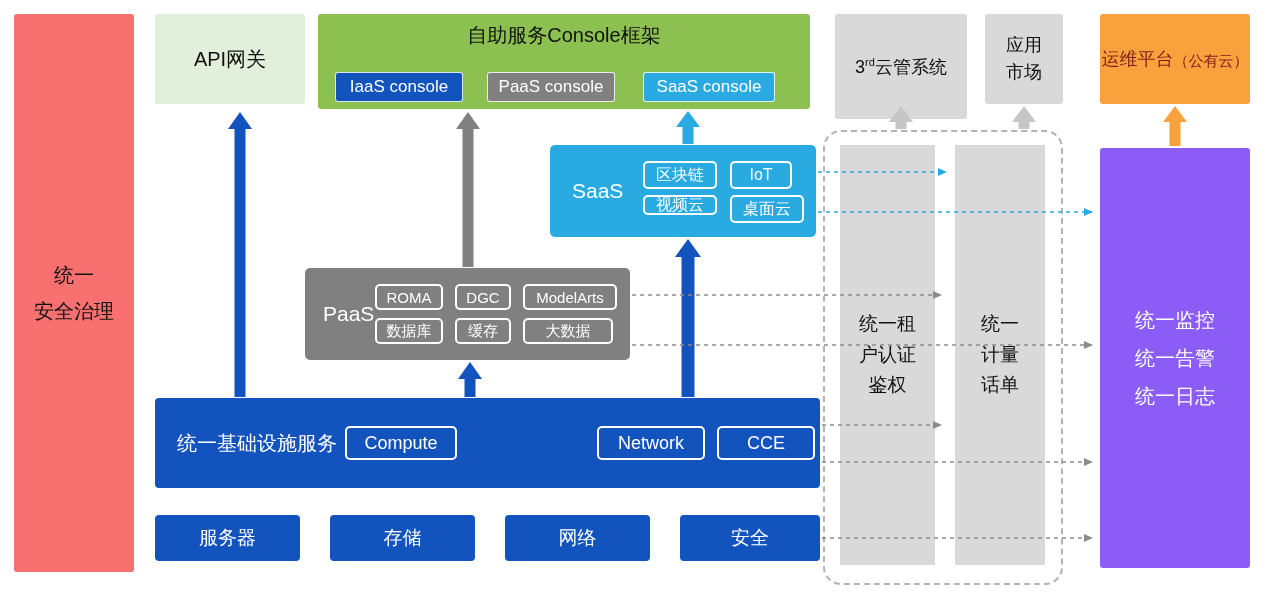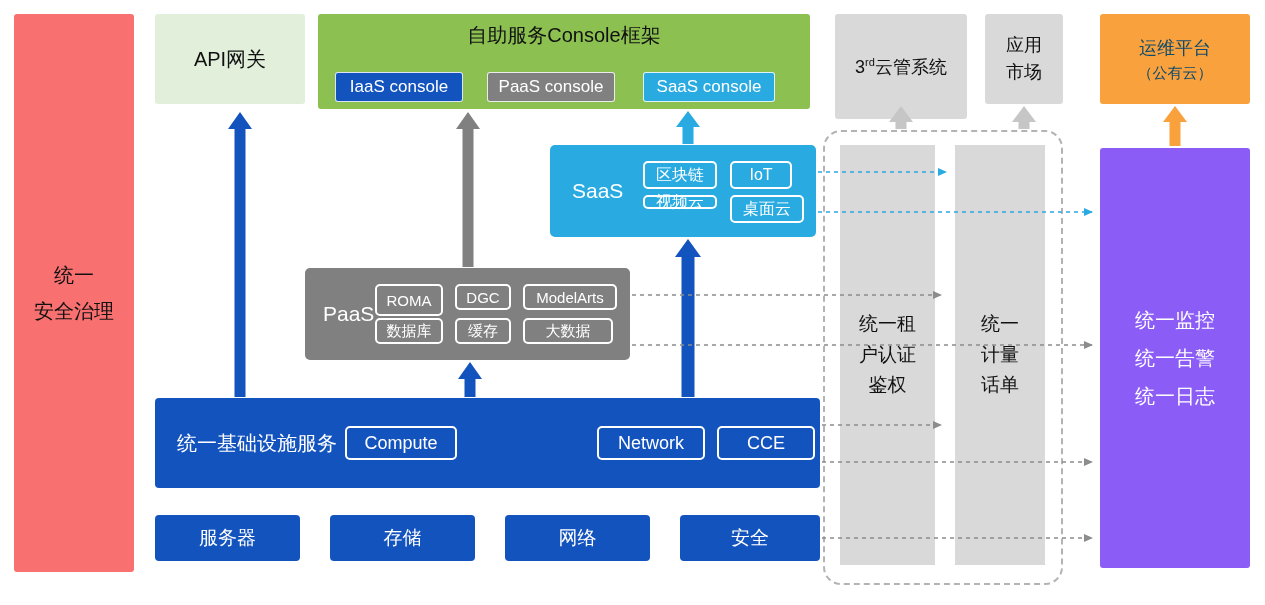--- a/index.html
+++ b/index.html
@@ -19,21 +19,21 @@
                  display:flex; align-items:center; justify-content:center; border:1px solid rgba(255,255,255,.85); }
   .iaas-console { left:17px;  width:128px; background:#1353BE; }
   .paas-console { left:169px; width:128px; background:#808080; }
   .saas-console { left:325px; width:132px; background:#29ABE2;text-align:center; }
 
   .third-party { left:835px; top:14px; width:132px; height:105px; background:#D9D9D9; border-radius:3px; color:#111; font-size:18px; }
   .third-party sup { font-size:11px; }
   .app-market { left:985px; top:14px; width:78px; height:90px; background:#D9D9D9; border-radius:3px;
                 color:#111; font-size:18px; text-align:center; line-height:1.5; }
   .om-platform { left:1100px; top:14px; width:150px; height:90px; background:#F9A13C; border-radius:3px;
-                 color:#0c4a6e; text-align:center; flex-direction:column; }
+                 color:#7f1d1d; text-align:center; flex-direction:row; }
   .om-line1 { font-size:18px; }
   .om-line2 { font-size:15px; margin-top:4px; }
 
   .saas-box { left:550px; top:145px; width:266px; height:92px; background:#29ABE2; border-radius:5px; }
   .paas-box { left:305px; top:268px; width:325px; height:92px; background:#808080; border-radius:5px; }
   .layer-label { position:absolute; top:0; bottom:0; display:flex; align-items:center; color:#fff; font-size:21px; }
   .chip { position:absolute; border:2px solid #fff; border-radius:5px; color:#fff;
           display:flex; align-items:center; justify-content:center; font-size:16px; background:transparent; }
 
   .iaas-box { left:155px; top:398px; width:665px; height:90px; background:#1353BE; border-radius:4px; }
@@ -94,27 +94,27 @@
 
   <div class="abs center om-platform">
     <div class="om-line1">运维平台</div>
     <div class="om-line2">（公有云）</div>
   </div>
 
   <div class="abs saas-box">
     <div class="layer-label" style="left:22px;">SaaS</div>
     <div class="chip" style="left:93px;  top:16px; width:74px; height:28px;">区块链</div>
     <div class="chip" style="left:180px; top:16px; width:62px; height:28px;">IoT</div>
-    <div class="chip" style="left:93px;  top:50px; width:74px; height:14px;">视频云</div>
+    <div class="chip" style="left:93px;  top:50px; width:74px; height:20px;">视频云</div>
     <div class="chip" style="left:180px; top:50px; width:74px; height:28px;">桌面云</div>
   </div>
 
   <div class="abs paas-box">
     <div class="layer-label" style="left:18px;">PaaS</div>
-    <div class="chip" style="left:70px;  top:16px; width:68px; height:32px; font-size:15px;">ROMA</div>
+    <div class="chip" style="left:70px;  top:16px; width:68px; height:26px; font-size:15px;">ROMA</div>
     <div class="chip" style="left:150px; top:16px; width:56px; height:26px; font-size:15px;">DGC</div>
     <div class="chip" style="left:218px; top:16px; width:94px; height:26px; font-size:15px;">ModelArts</div>
     <div class="chip" style="left:70px;  top:50px; width:68px; height:26px; font-size:15px;">数据库</div>
     <div class="chip" style="left:150px; top:50px; width:56px; height:26px; font-size:15px;">缓存</div>
     <div class="chip" style="left:218px; top:50px; width:90px; height:26px; font-size:15px;">大数据</div>
   </div>
 
   <div class="abs iaas-box">
     <div class="iaas-label">统一基础设施服务</div>
     <div class="chip iaas-chip" style="left:190px; top:28px; width:112px; height:34px;">Compute</div>

